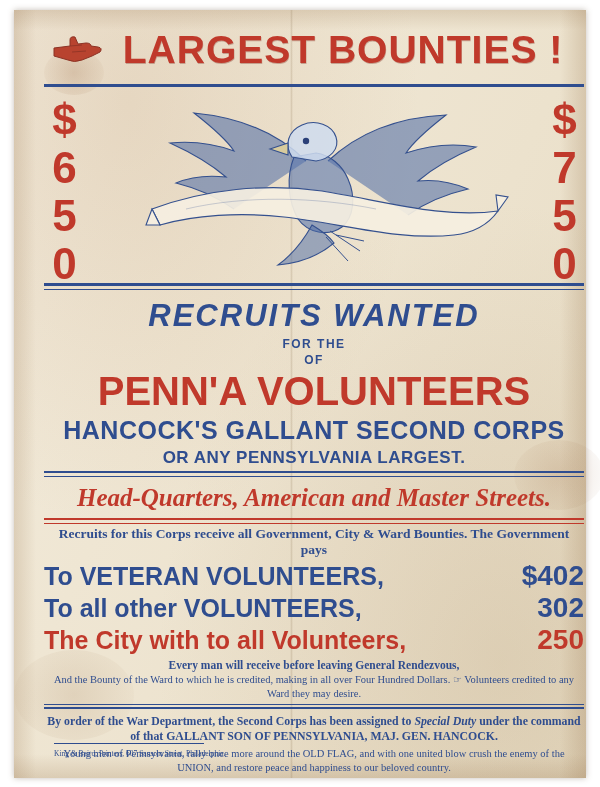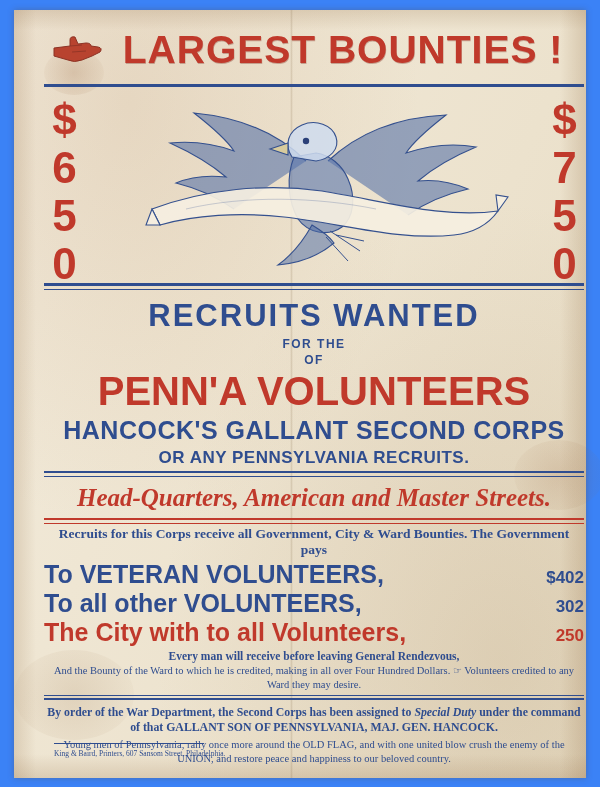--- a/index.html
+++ b/index.html
@@ -10,21 +10,21 @@
   body {
     width: 600px;
     height: 787px;
     overflow: hidden;
     font-family: "Liberation Serif", serif;
   }
   #poster {
     position: relative;
     width: 600px;
     height: 787px;
-    background: #3b82f6;
+    background: #ffffff;
   }
   
   .sheet {
     position: absolute;
     left: 14px;
     top: 10px;
     width: 572px;
     height: 768px;
     background:
       radial-gradient(ellipse at 20% 12%, rgba(190,150,110,0.22), rgba(0,0,0,0) 45%),
@@ -128,20 +128,21 @@
 
   
   .center { text-align: center; }
   .recruits-wanted {
     font-family: "Liberation Sans", sans-serif;
     font-weight: bold;
     font-size: 31px;
     letter-spacing: 2px;
     color: #2f4d8f;
     margin-top: 8px;
+    font-style: italic;
   }
   .forthe {
     font-family: "Liberation Sans", sans-serif;
     font-weight: bold;
     font-size: 12px;
     letter-spacing: 1.5px;
     color: #2f4d8f;
     margin-top: 3px;
   }
   .penna {
@@ -206,21 +207,21 @@
     font-family: "Liberation Sans", sans-serif;
     font-weight: bold;
     font-size: 25px;
     color: #2f4d8f;
     white-space: nowrap;
     padding-left: 14px;
   }
   .pay-amt {
     font-family: "Liberation Sans", sans-serif;
     font-weight: bold;
-    font-size: 17px;
+    font-size: 28px;
     color: #2f4d8f;
     text-align: right;
     padding-right: 12px;
     white-space: nowrap;
     margin-top: 28px;
   }
   .pay-label.redrow, .pay-amt.redrow { color: #c0392b; }
   .note-bold {
     font-family: "Liberation Serif", serif;
     font-weight: bold;
@@ -348,21 +349,21 @@
       </div>
 
       <div class="rule thick"></div>
       <div class="rule thin" style="margin-top:3px"></div>
 
       <div class="center recruits-wanted">RECRUITS WANTED</div>
       <div class="center forthe">FOR THE</div>
       <div class="center of">OF</div>
       <div class="center penna">PENN'A VOLUNTEERS</div>
       <div class="center hancock">HANCOCK'S GALLANT SECOND CORPS</div>
-      <div class="center or-any">OR ANY PENNSYLVANIA RECRUITS.</div>
+      <div class="center or-any">OR ANY PENNSYLVANIA LARGEST.</div>
 
       <div class="rule"></div>
       <div class="rule thin" style="margin-top:3px"></div>
 
       <div class="center hq">Head-Quarters, American and Master Streets.</div>
 
       <div class="rule red"></div>
       <div class="rule thin red" style="margin-top:3px"></div>
 
       <div class="center recruits-line">Recruits for this Corps receive all Government, City &amp; Ward Bounties.   The Government pays</div>

